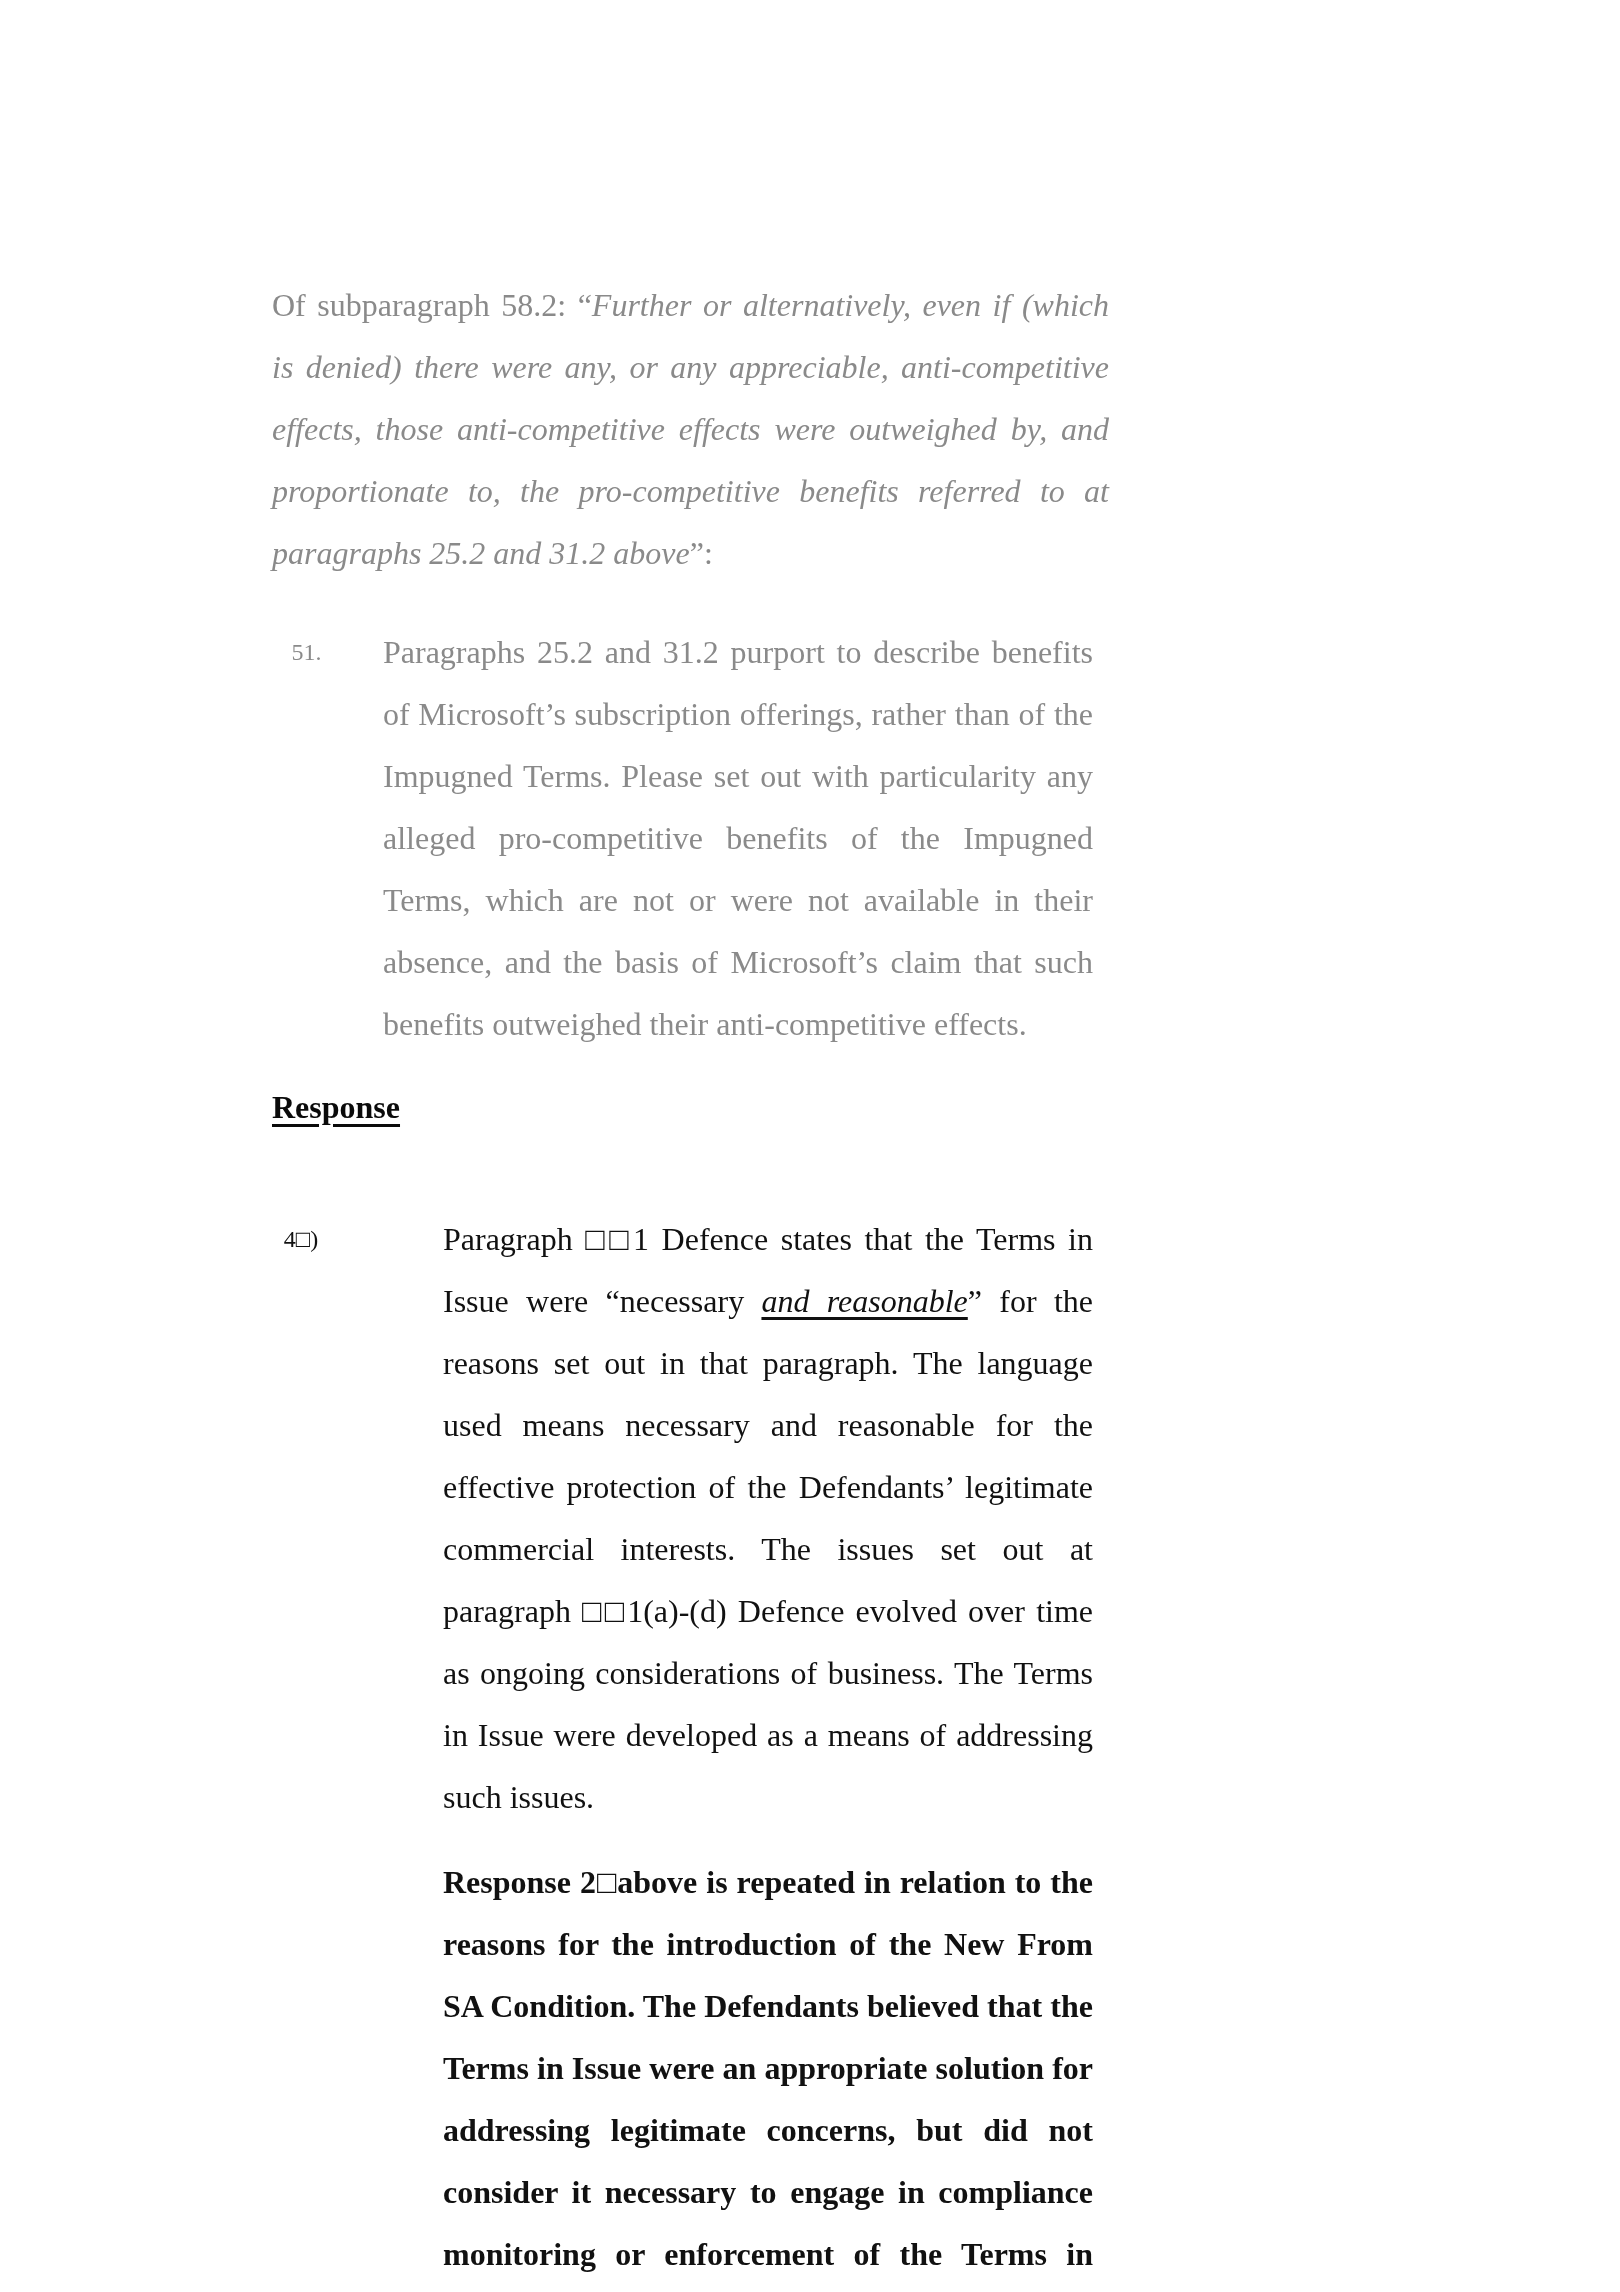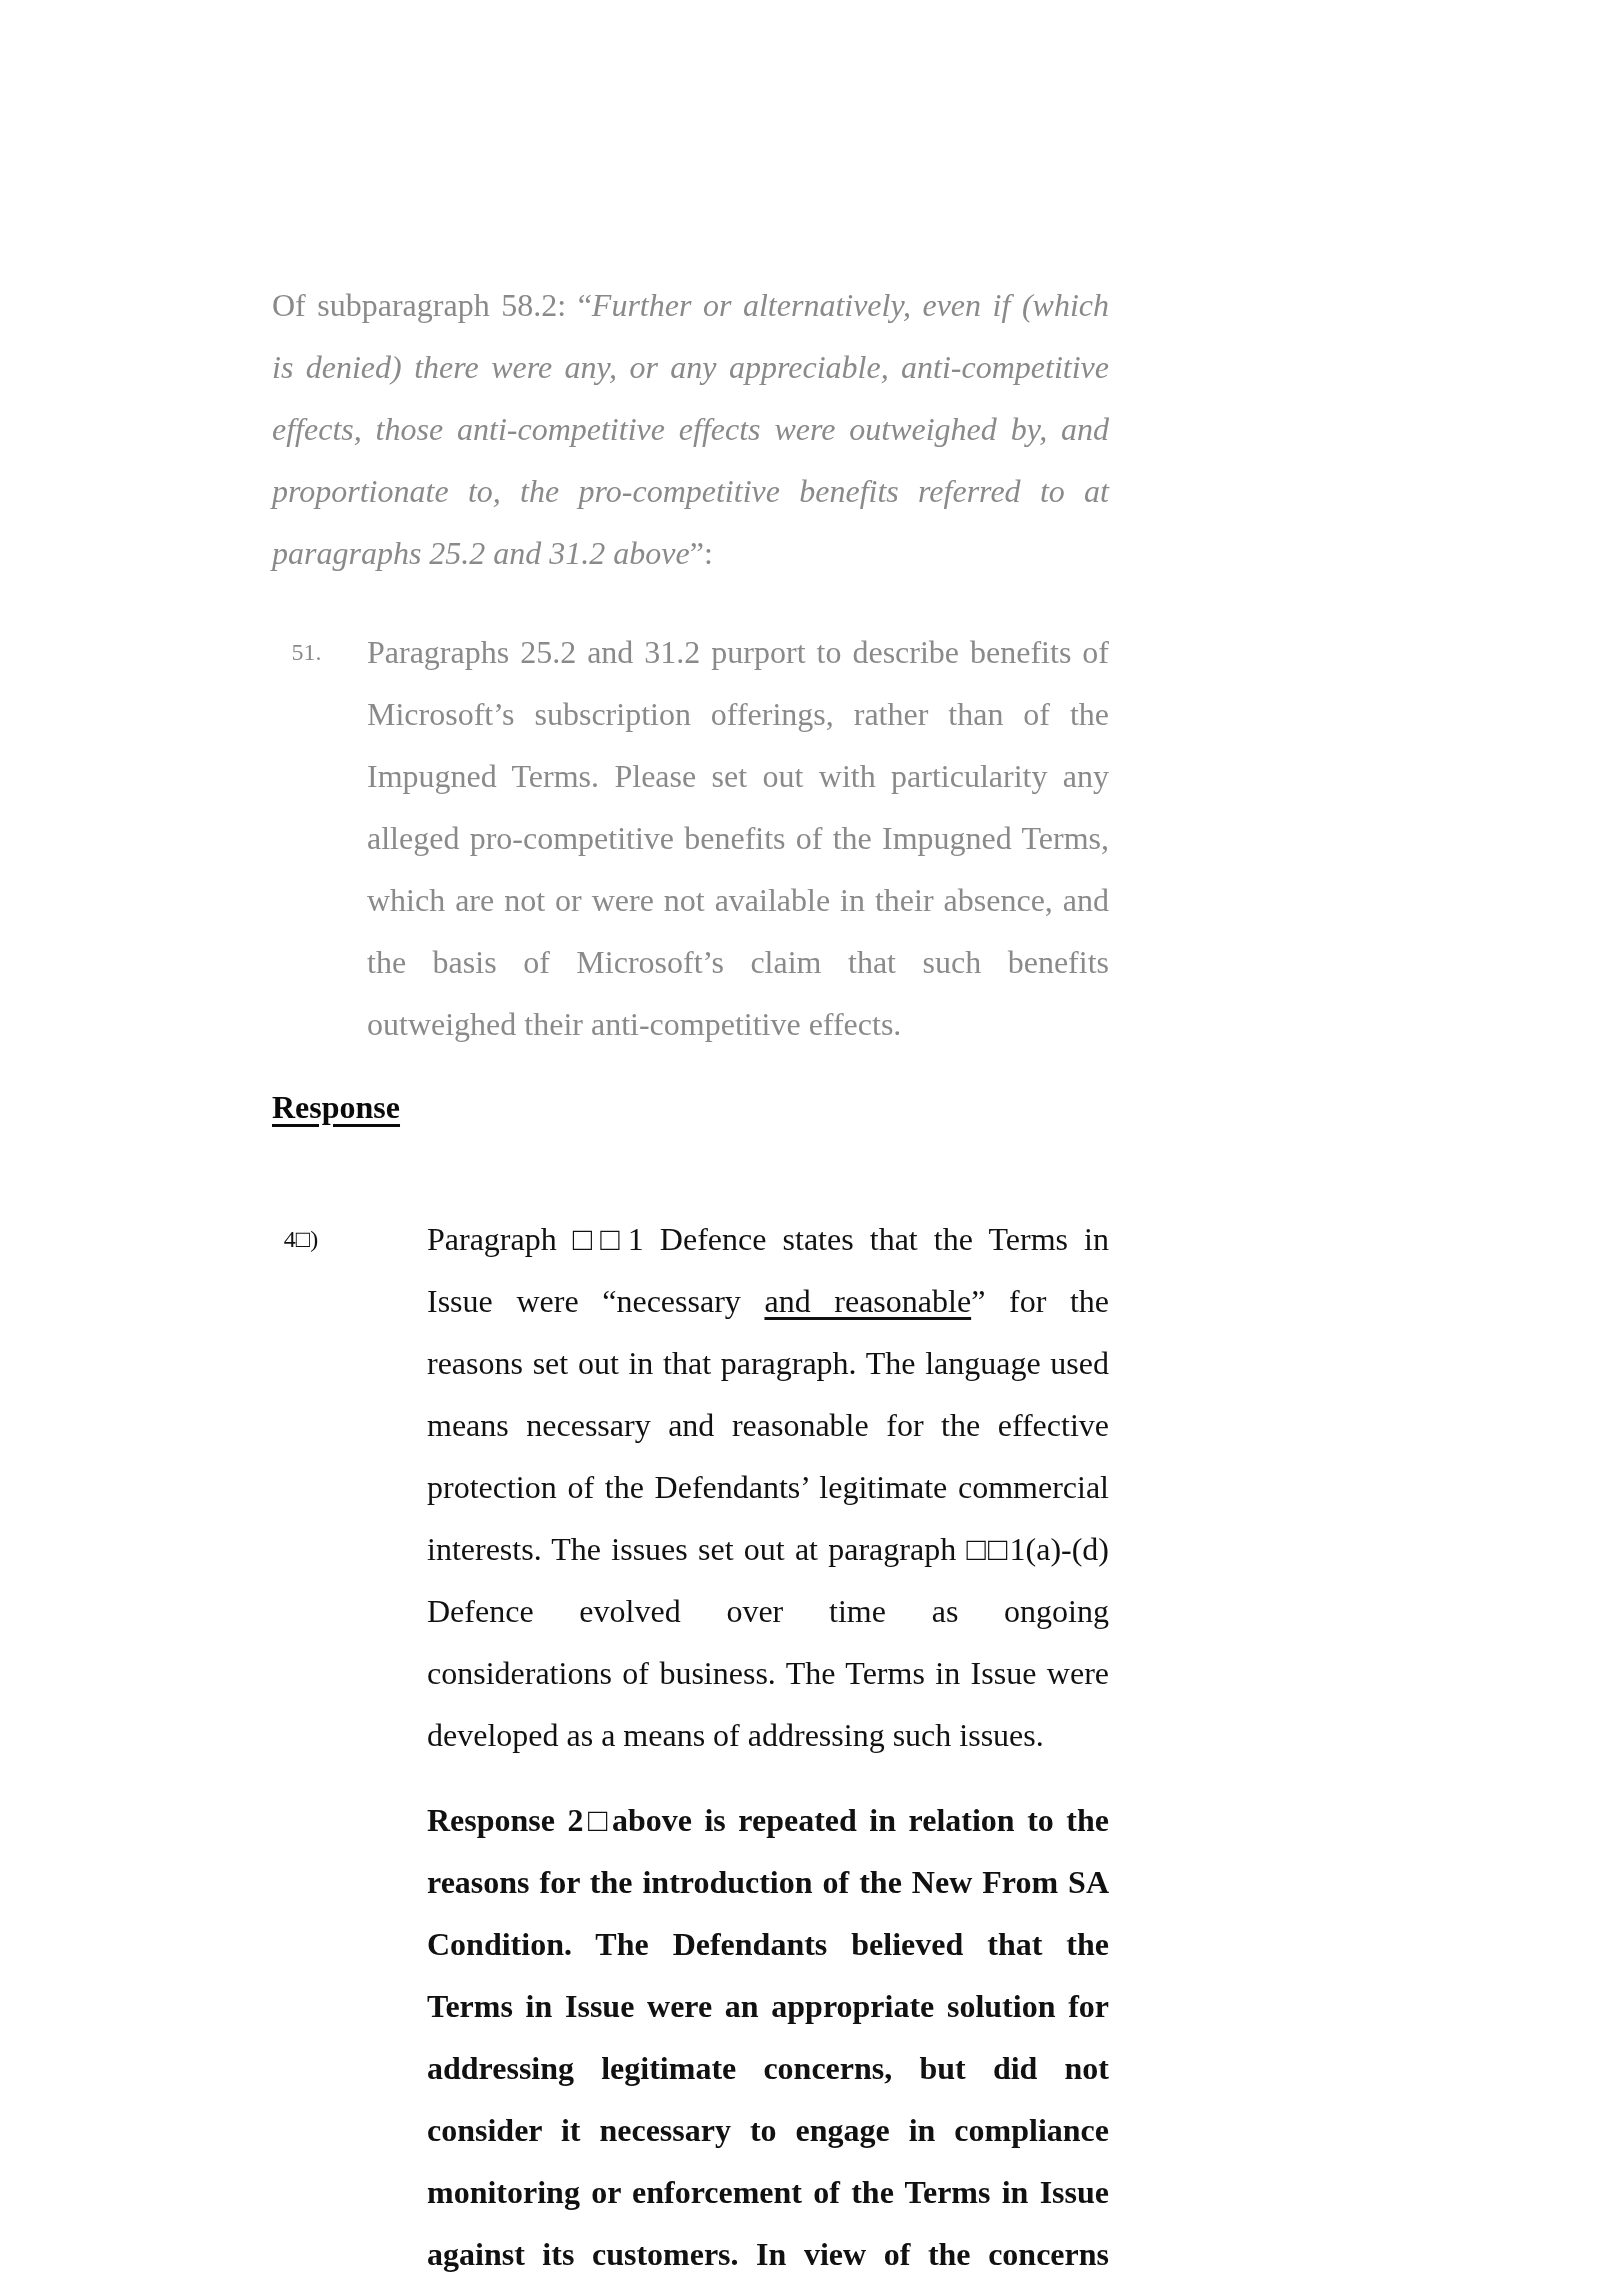--- a/index.html
+++ b/index.html
@@ -25,41 +25,41 @@
   .quote .it { font-style: italic; }
   .numpara { position: relative; margin: 0; }
   .num {
     position: absolute;
     top: 0;
     font-size: 24px;
     line-height: 62px;
     white-space: nowrap;
   }
   .body {
-    margin: 0;
+    margin: 16px;
     font-size: 32px;
     line-height: 62px;
     text-align: justify;
   }
   .p51 { margin-top: 37px; padding-left: 95px; color: #8a8a8a; font-variant-numeric: oldstyle-nums; }
   .p51 .num { left: 19.6px; }
   .response-heading {
     margin: 20.6px 0 0 0;
     font-size: 32px;
     line-height: 62px;
     font-weight: bold;
     color: #0a0a0a;
     text-decoration: underline;
     text-decoration-thickness: 2.9px;
     text-underline-offset: 5.9px;
   }
   .p4 { margin-top: 70px; padding-left: 155px; }
   .p4 .num { left: 11.8px; }
   .p2 { margin-top: 23.5px; padding-left: 155px; font-weight: bold; }
-  .ul { text-decoration: underline; text-underline-offset: 4.9px; }
+  .ul { text-decoration: underline; text-underline-offset: 4.9px; font-style: italic; }
   .footer {
     margin-top: 245px;
     text-align: center;
     font-size: 31px;
     line-height: 35px;
     color: #8f8f8f;
     letter-spacing: 2px;
   }
 </style>
 </head>

